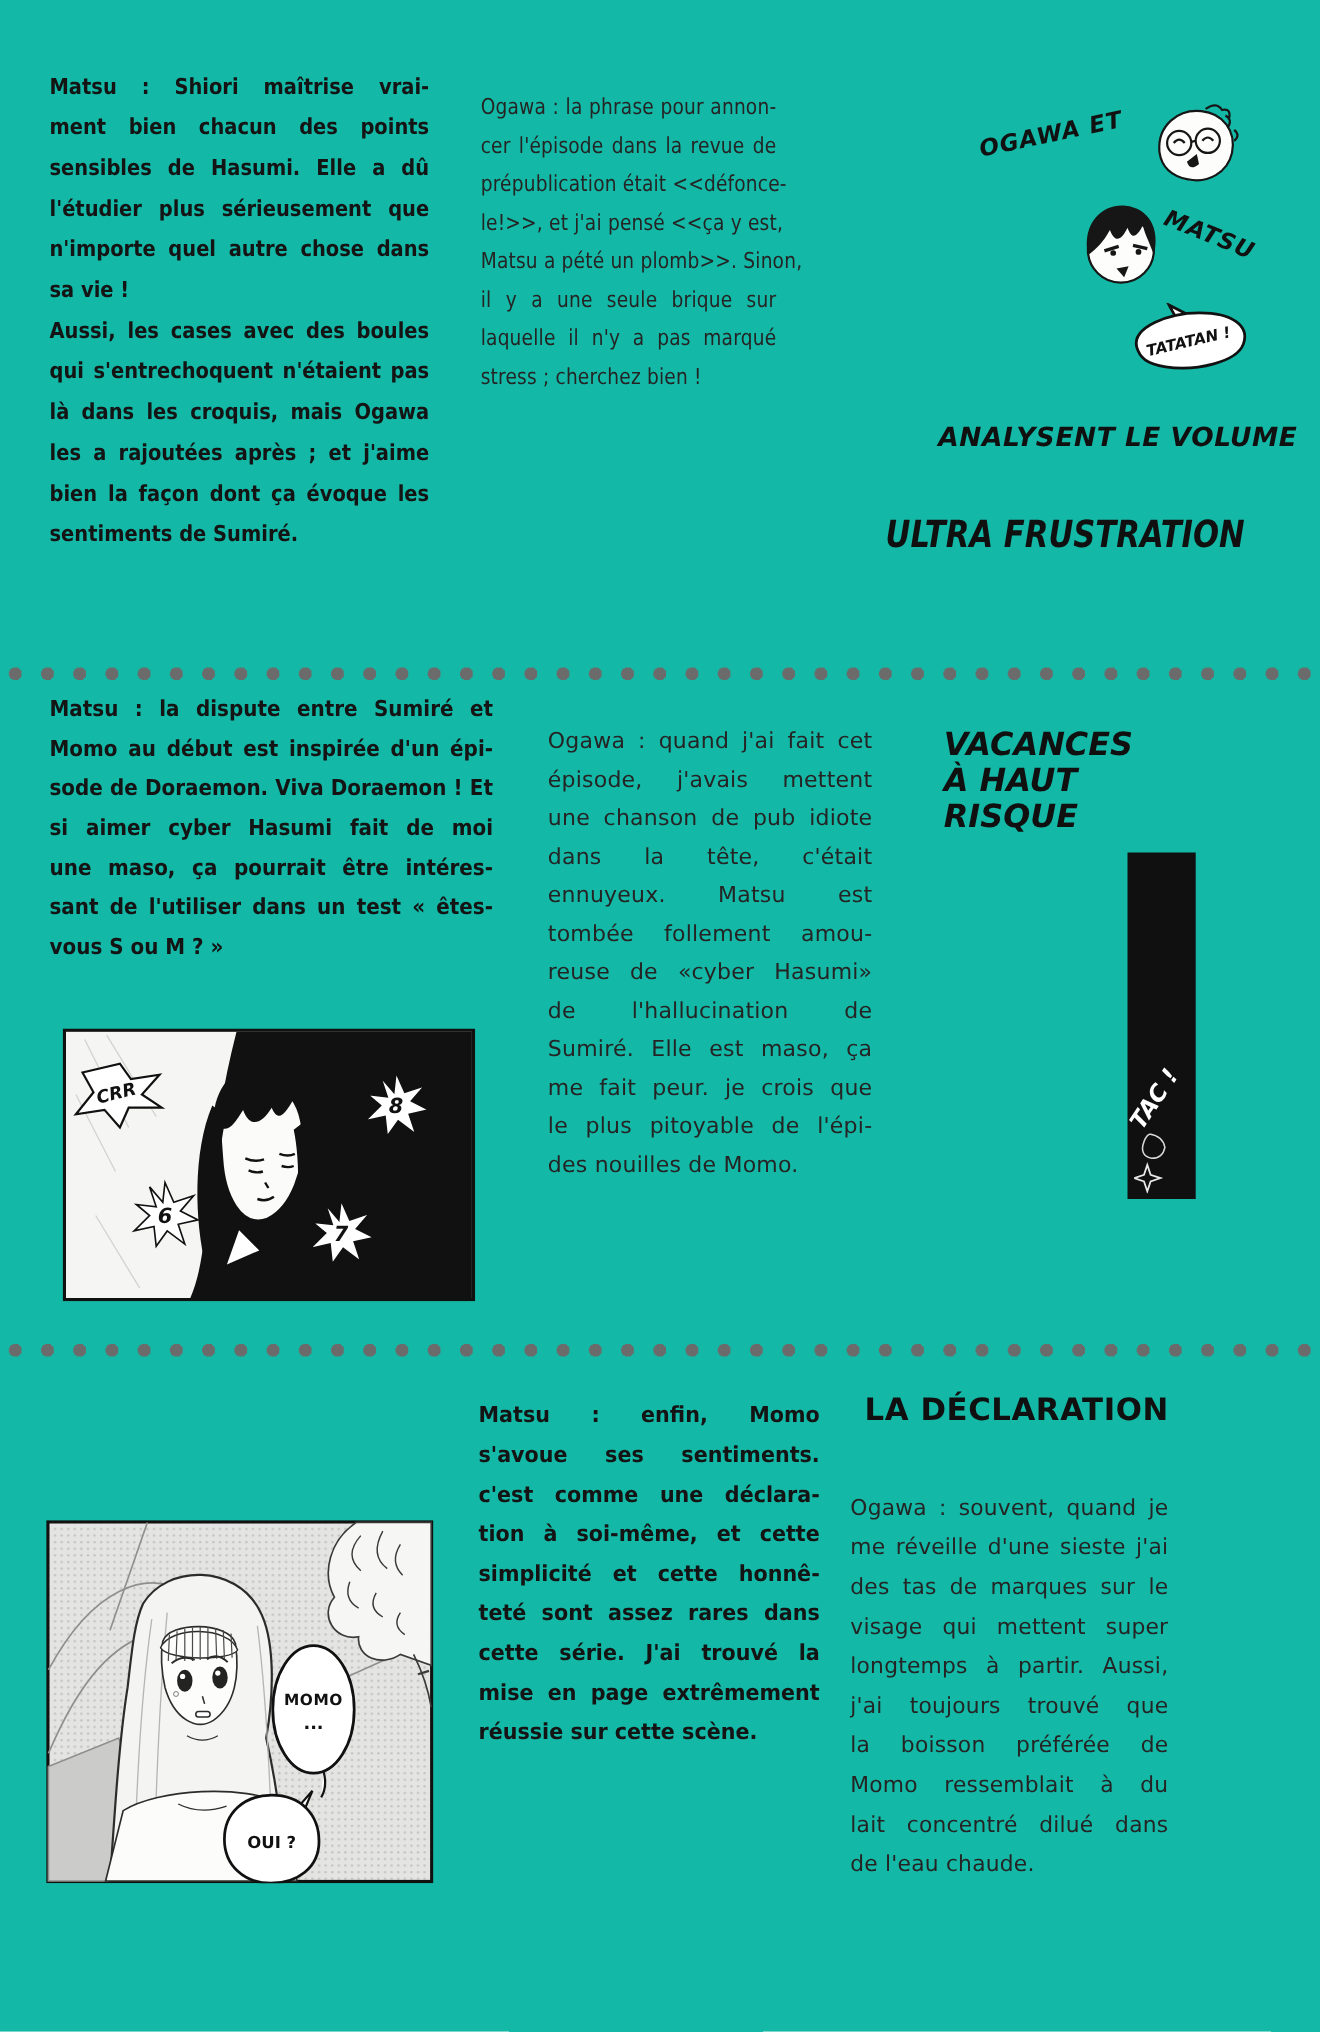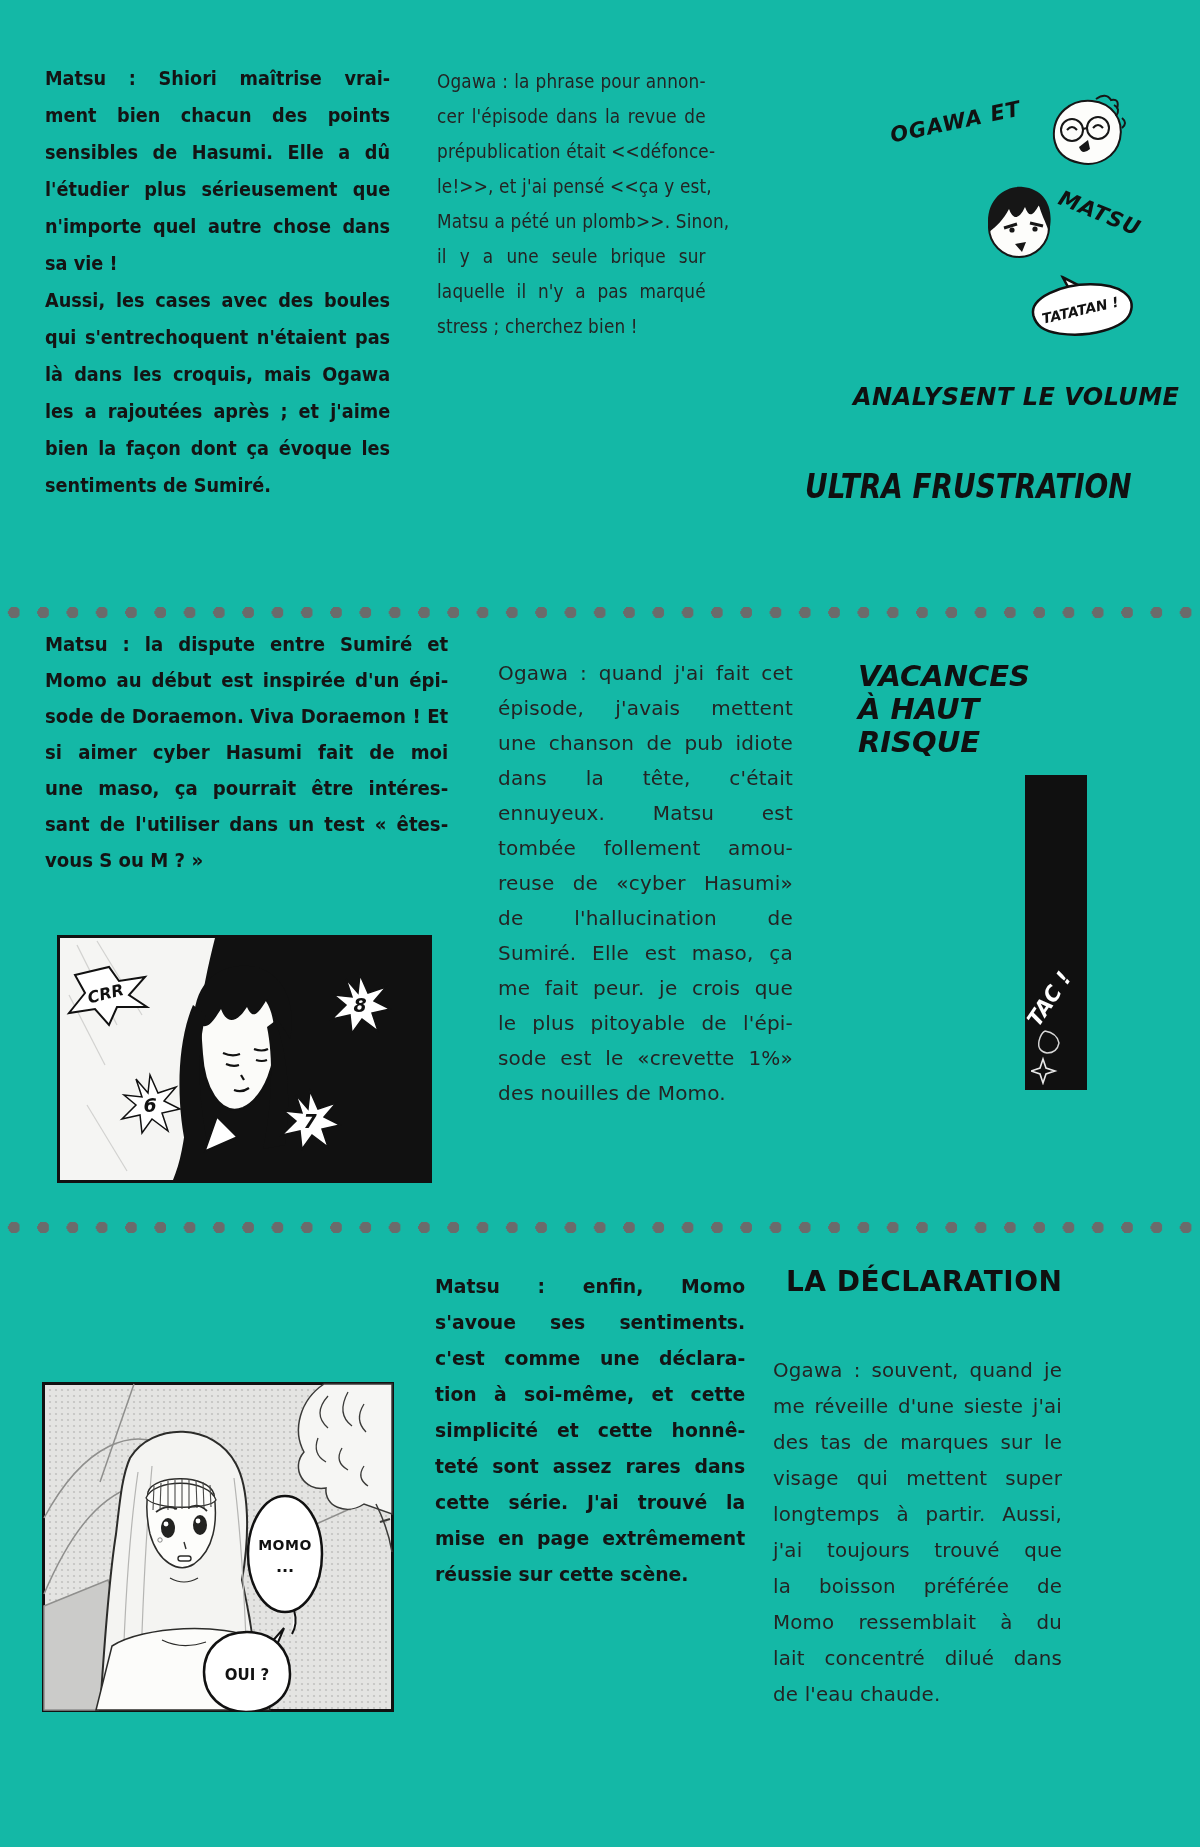--- a/index.html
+++ b/index.html
@@ -45,21 +45,21 @@
         <div class="tl ragged">sa vie !</div>
         <div class="tl">Aussi, les cases avec des boules</div>
         <div class="tl">qui s'entrechoquent n'étaient pas</div>
         <div class="tl">là dans les croquis, mais Ogawa</div>
         <div class="tl">les a rajoutées après ; et j'aime</div>
         <div class="tl">bien la façon dont ça évoque les</div>
         <div class="tl ragged">sentiments de Sumiré.</div>
       </div>
   </div>
 
-  <div class="abs ogawa-text" style="left:437px;top:64px;">
+  <div class="abs ogawa-text" style="left:437px;top:80px;">
     <div class="lines" style="width:318px;transform:scaleX(0.845);font-size:20px;line-height:35px;">
         <div class="tl">Ogawa : la phrase pour annon-</div>
         <div class="tl">cer l'épisode dans la revue de</div>
         <div class="tl">prépublication était &lt;&lt;défonce-</div>
         <div class="tl">le!&gt;&gt;, et j'ai pensé &lt;&lt;ça y est,</div>
         <div class="tl">Matsu a pété un plomb&gt;&gt;. Sinon,</div>
         <div class="tl">il y a une seule brique sur</div>
         <div class="tl">laquelle il n'y a pas marqué</div>
         <div class="tl ragged">stress ; cherchez bien !</div>
       </div>
@@ -119,21 +119,20 @@
         <div class="tl">épisode, j'avais mettent</div>
         <div class="tl">une chanson de pub idiote</div>
         <div class="tl">dans la tête, c'était</div>
         <div class="tl">ennuyeux. Matsu est</div>
         <div class="tl">tombée follement amou-</div>
         <div class="tl">reuse de «cyber Hasumi»</div>
         <div class="tl">de l'hallucination de</div>
         <div class="tl">Sumiré. Elle est maso, ça</div>
         <div class="tl">me fait peur. je crois que</div>
         <div class="tl">le plus pitoyable de l'épi-</div>
-        <div class="tl">sode est le «crevette 1%»</div>
         <div class="tl ragged">des nouilles de Momo.</div>
       </div>
   </div>
 
   <div class="abs h-center" style="left:858px;top:660px;width:245px;font-size:29px;">
     <div>VACANCES</div>
     <div>À HAUT RISQUE</div>
   </div>
 
   <div class="abs sfx-bar" style="left:1025px;top:775px;width:62px;height:315px;">

